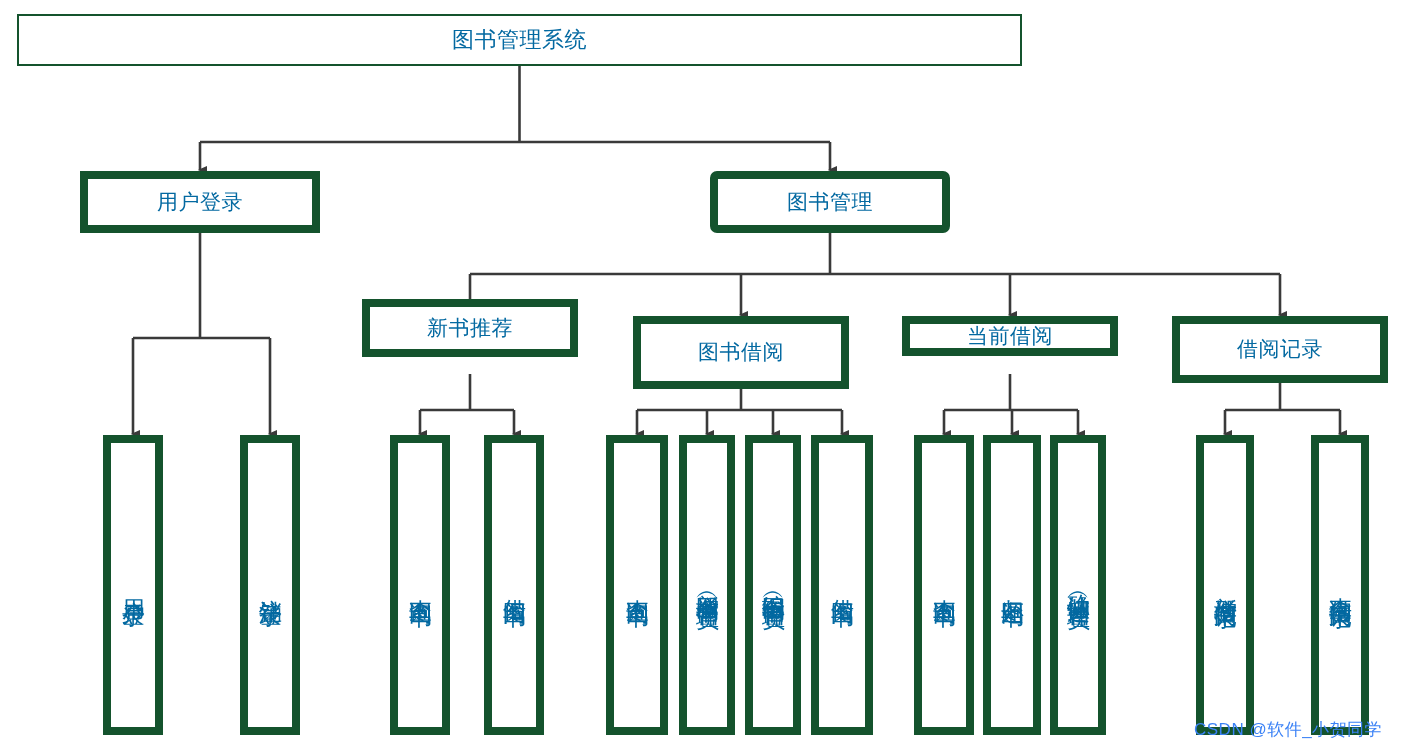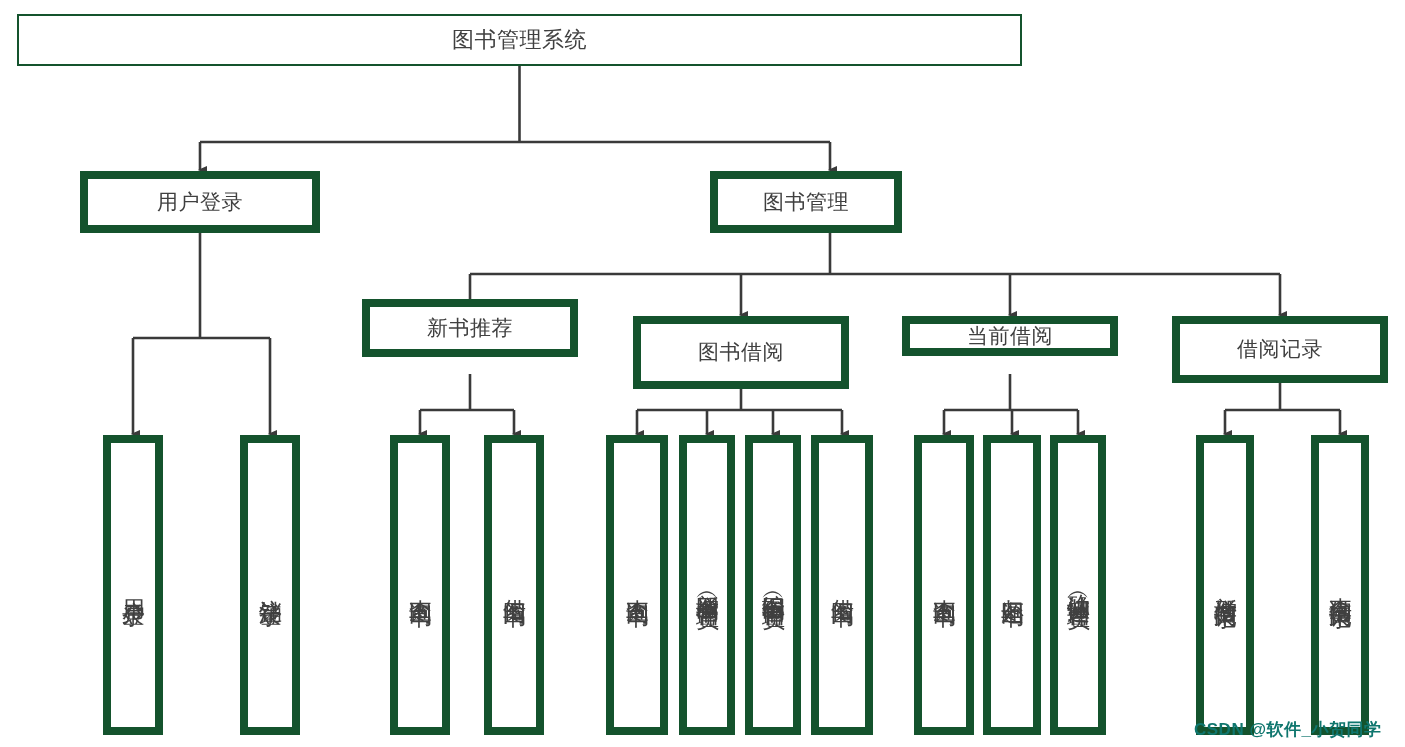--- a/index.html
+++ b/index.html
@@ -27,21 +27,21 @@
     pointer-events: none;
   }
   .node {
     position: absolute;
     box-sizing: border-box;
     border: 8px solid #14532d;
     background: #ffffff;
     display: flex;
     align-items: center;
     justify-content: center;
-    color: #404040;
+    color: #0369a1;
   }
   .node.root-node {
     border-width: 2px;
   }
   .node-label {
     display: block;
     text-align: center;
     line-height: 1.18;
     letter-spacing: 0.5px;
     white-space: nowrap;
@@ -64,24 +64,23 @@
     text-orientation: upright;
     font-size: 23px;
     line-height: 1.12;
     letter-spacing: 2px;
     white-space: normal;
     max-height: 100%;
   }
   .watermark {
     position: absolute;
     font-size: 17px;
-    color: #0f766e;
+    color: #3b82f6;
     white-space: nowrap;
     letter-spacing: 0.5px;
-    font-weight: bold;
   }
 </style>
 </head>
 <body>
 
 <div id="diagram-root">
 
   <svg id="edges-layer" viewBox="0 0 1405 747" xmlns="http://www.w3.org/2000/svg">
     <defs>
       <marker id="arrowhead" markerWidth="10" markerHeight="10" refX="4.6" refY="7.4" orient="auto" markerUnits="userSpaceOnUse">
@@ -125,21 +124,21 @@
       </g>
   </svg>
 
   <div class="node root-node h-node" style="left: 17px; top: 14px; width: 1005px; height: 52px;">
     <span class="node-label">图书管理系统</span>
   </div>
 
   <div class="node h-node" style="left: 80px; top: 171px; width: 240px; height: 62px;">
     <span class="node-label">用户登录</span>
   </div>
-  <div class="node h-node" style="left: 710px; top: 171px; width: 192px; height: 62px;">
+  <div class="node h-node" style="left: 710px; top: 171px; width: 240px; height: 62px; border-radius: 7px;">
     <span class="node-label">图书管理</span>
   </div>
 
   <div class="node h-node" style="left: 362px; top: 299px; width: 216px; height: 58px;">
     <span class="node-label">新书推荐</span>
   </div>
   <div class="node h-node" style="left: 633px; top: 316px; width: 216px; height: 73px;">
     <span class="node-label">图书借阅</span>
   </div>
   <div class="node h-node" style="left: 902px; top: 316px; width: 216px; height: 40px;">

